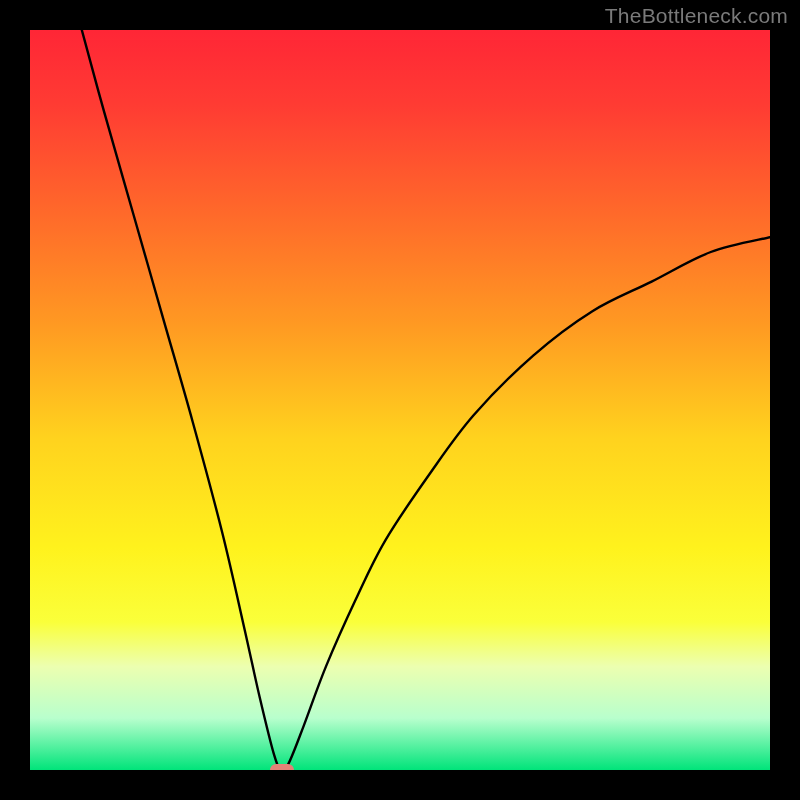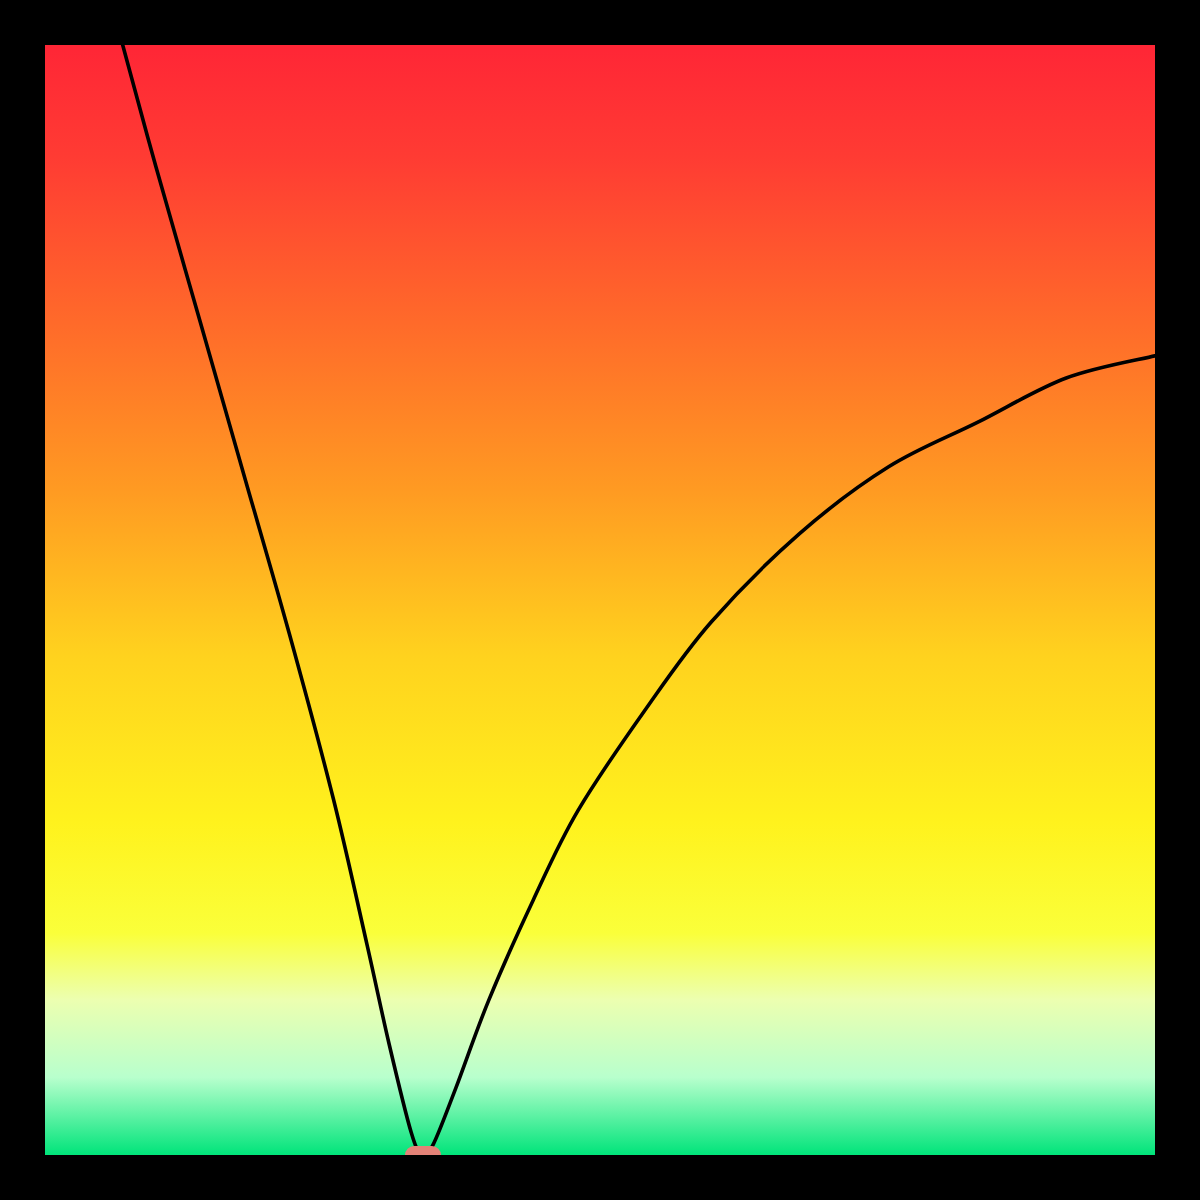--- a/index.html
+++ b/index.html
@@ -52,20 +52,21 @@
     border-radius: 6px;
     transform: translate(-50%, -50%);
     z-index: 3;
   }
 </style>
 </head>
 <body>
 
 <div class="frame">
 
+  <div class="watermark">TheBottleneck.com</div>
 
   <div class="plot-area">
 
     <svg class="gradient" viewBox="0 0 740 740" preserveAspectRatio="none" width="740" height="740">
       <defs>
         <linearGradient id="bg-grad" x1="0" y1="0" x2="0" y2="1">
             <stop offset="0%" stop-color="#ff2636"></stop>
             <stop offset="10%" stop-color="#ff3b33"></stop>
             <stop offset="25%" stop-color="#ff6a2a"></stop>
             <stop offset="40%" stop-color="#ff9a22"></stop>

